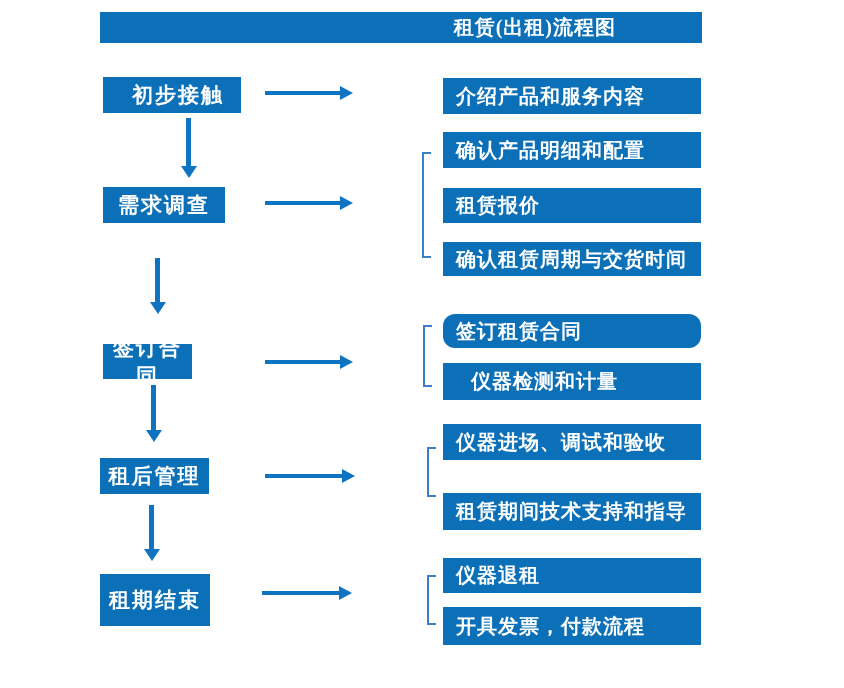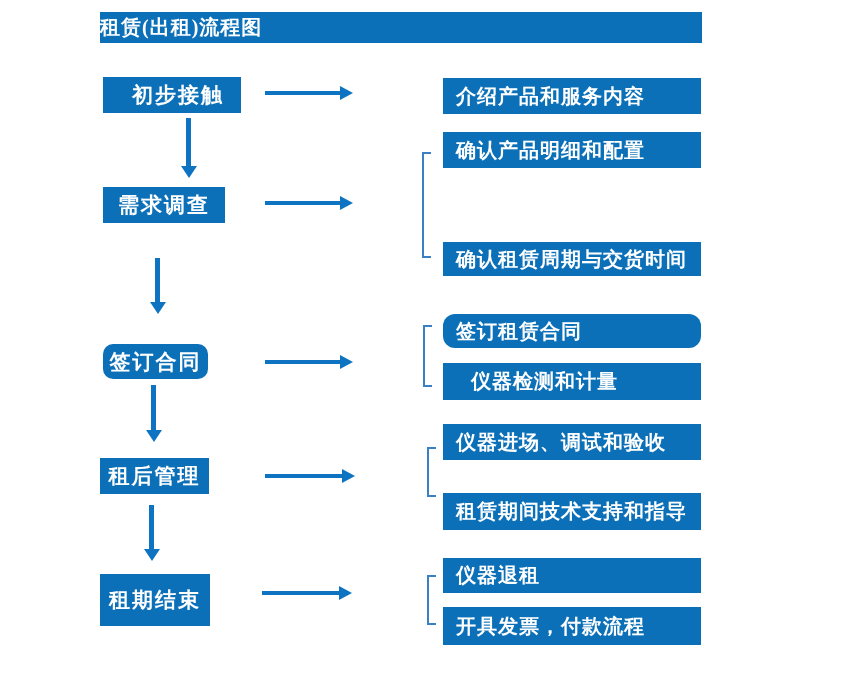--- a/index.html
+++ b/index.html
@@ -11,22 +11,22 @@
   }
   #canvas {
     position: absolute; left: 0; top: 0;
     width: 844px; height: 688px; background: #ffffff;
   }
   .title-bar {
     position: absolute; left: 100px; top: 12px;
     width: 602px; height: 31px;
     background: #0c70b8;
     color: #ffffff; font-weight: bold; font-size: 20px;
-    line-height: 31px; text-align: left;
-    padding-right: 62px; 
+    line-height: 31px; text-align: right;
+    padding-right: 86px; 
     letter-spacing: 1px;
   }
   .stage-box {
     position: absolute;
     background: #0c70b8;
     color: #ffffff; font-weight: bold; font-size: 21px;
     text-align: center; letter-spacing: 2px;
     display: flex; align-items: center; justify-content: center;
   }
   .detail-box {
@@ -64,21 +64,21 @@
   
   .bracket {
     position: absolute; width: 9px;
     border-left: 2px solid #3b7fc4;
     border-top: 2px solid #3b7fc4;
     border-bottom: 2px solid #3b7fc4;
   }
   
   #stage-1 { left: 103px; top: 77px;  width: 138px; height: 36px; padding-left: 12px; }
   #stage-2 { left: 103px; top: 187px; width: 122px; height: 36px; }
-  #stage-3 { left: 103px; top: 344px; width: 105px; height: 35px; border-radius: 10px; }
+  #stage-3 { left: 103px; top: 344px; width: 89px; height: 35px; }
   #stage-4 { left: 100px; top: 458px; width: 109px; height: 36px; }
   #stage-5 { left: 100px; top: 574px; width: 110px; height: 52px; }
   
   #detail-1  { top: 78px;  height: 36px; }
   #detail-2  { top: 132px; height: 36px; }
   #detail-3  { top: 188px; height: 35px; }
   #detail-4  { top: 242px; height: 34px; }
   #detail-5  { top: 314px; height: 34px; border-radius: 12px; }
   #detail-6  { top: 363px; height: 37px; padding-left: 28px; }
   #detail-7  { top: 424px; height: 36px; }
@@ -109,20 +109,21 @@
   <div class="title-bar">租赁(出租)流程图</div>
 
   <div class="stage-box" id="stage-1">初步接触</div>
   <div class="stage-box" id="stage-2">需求调查</div>
   <div class="stage-box" id="stage-3">签订合同</div>
   <div class="stage-box" id="stage-4">租后管理</div>
   <div class="stage-box" id="stage-5">租期结束</div>
 
   <div class="detail-box" id="detail-1">介绍产品和服务内容</div>
   <div class="detail-box" id="detail-2">确认产品明细和配置</div>
+  <div class="detail-box" id="detail-3">租赁报价</div>
   <div class="detail-box" id="detail-4">确认租赁周期与交货时间</div>
   <div class="detail-box" id="detail-5">签订租赁合同</div>
   <div class="detail-box" id="detail-6">仪器检测和计量</div>
   <div class="detail-box" id="detail-7">仪器进场、调试和验收</div>
   <div class="detail-box" id="detail-8">租赁期间技术支持和指导</div>
   <div class="detail-box" id="detail-9">仪器退租</div>
   <div class="detail-box" id="detail-10">开具发票，付款流程</div>
 
   <div class="harrow" id="harrow-1">
       <span class="shaft"></span>

